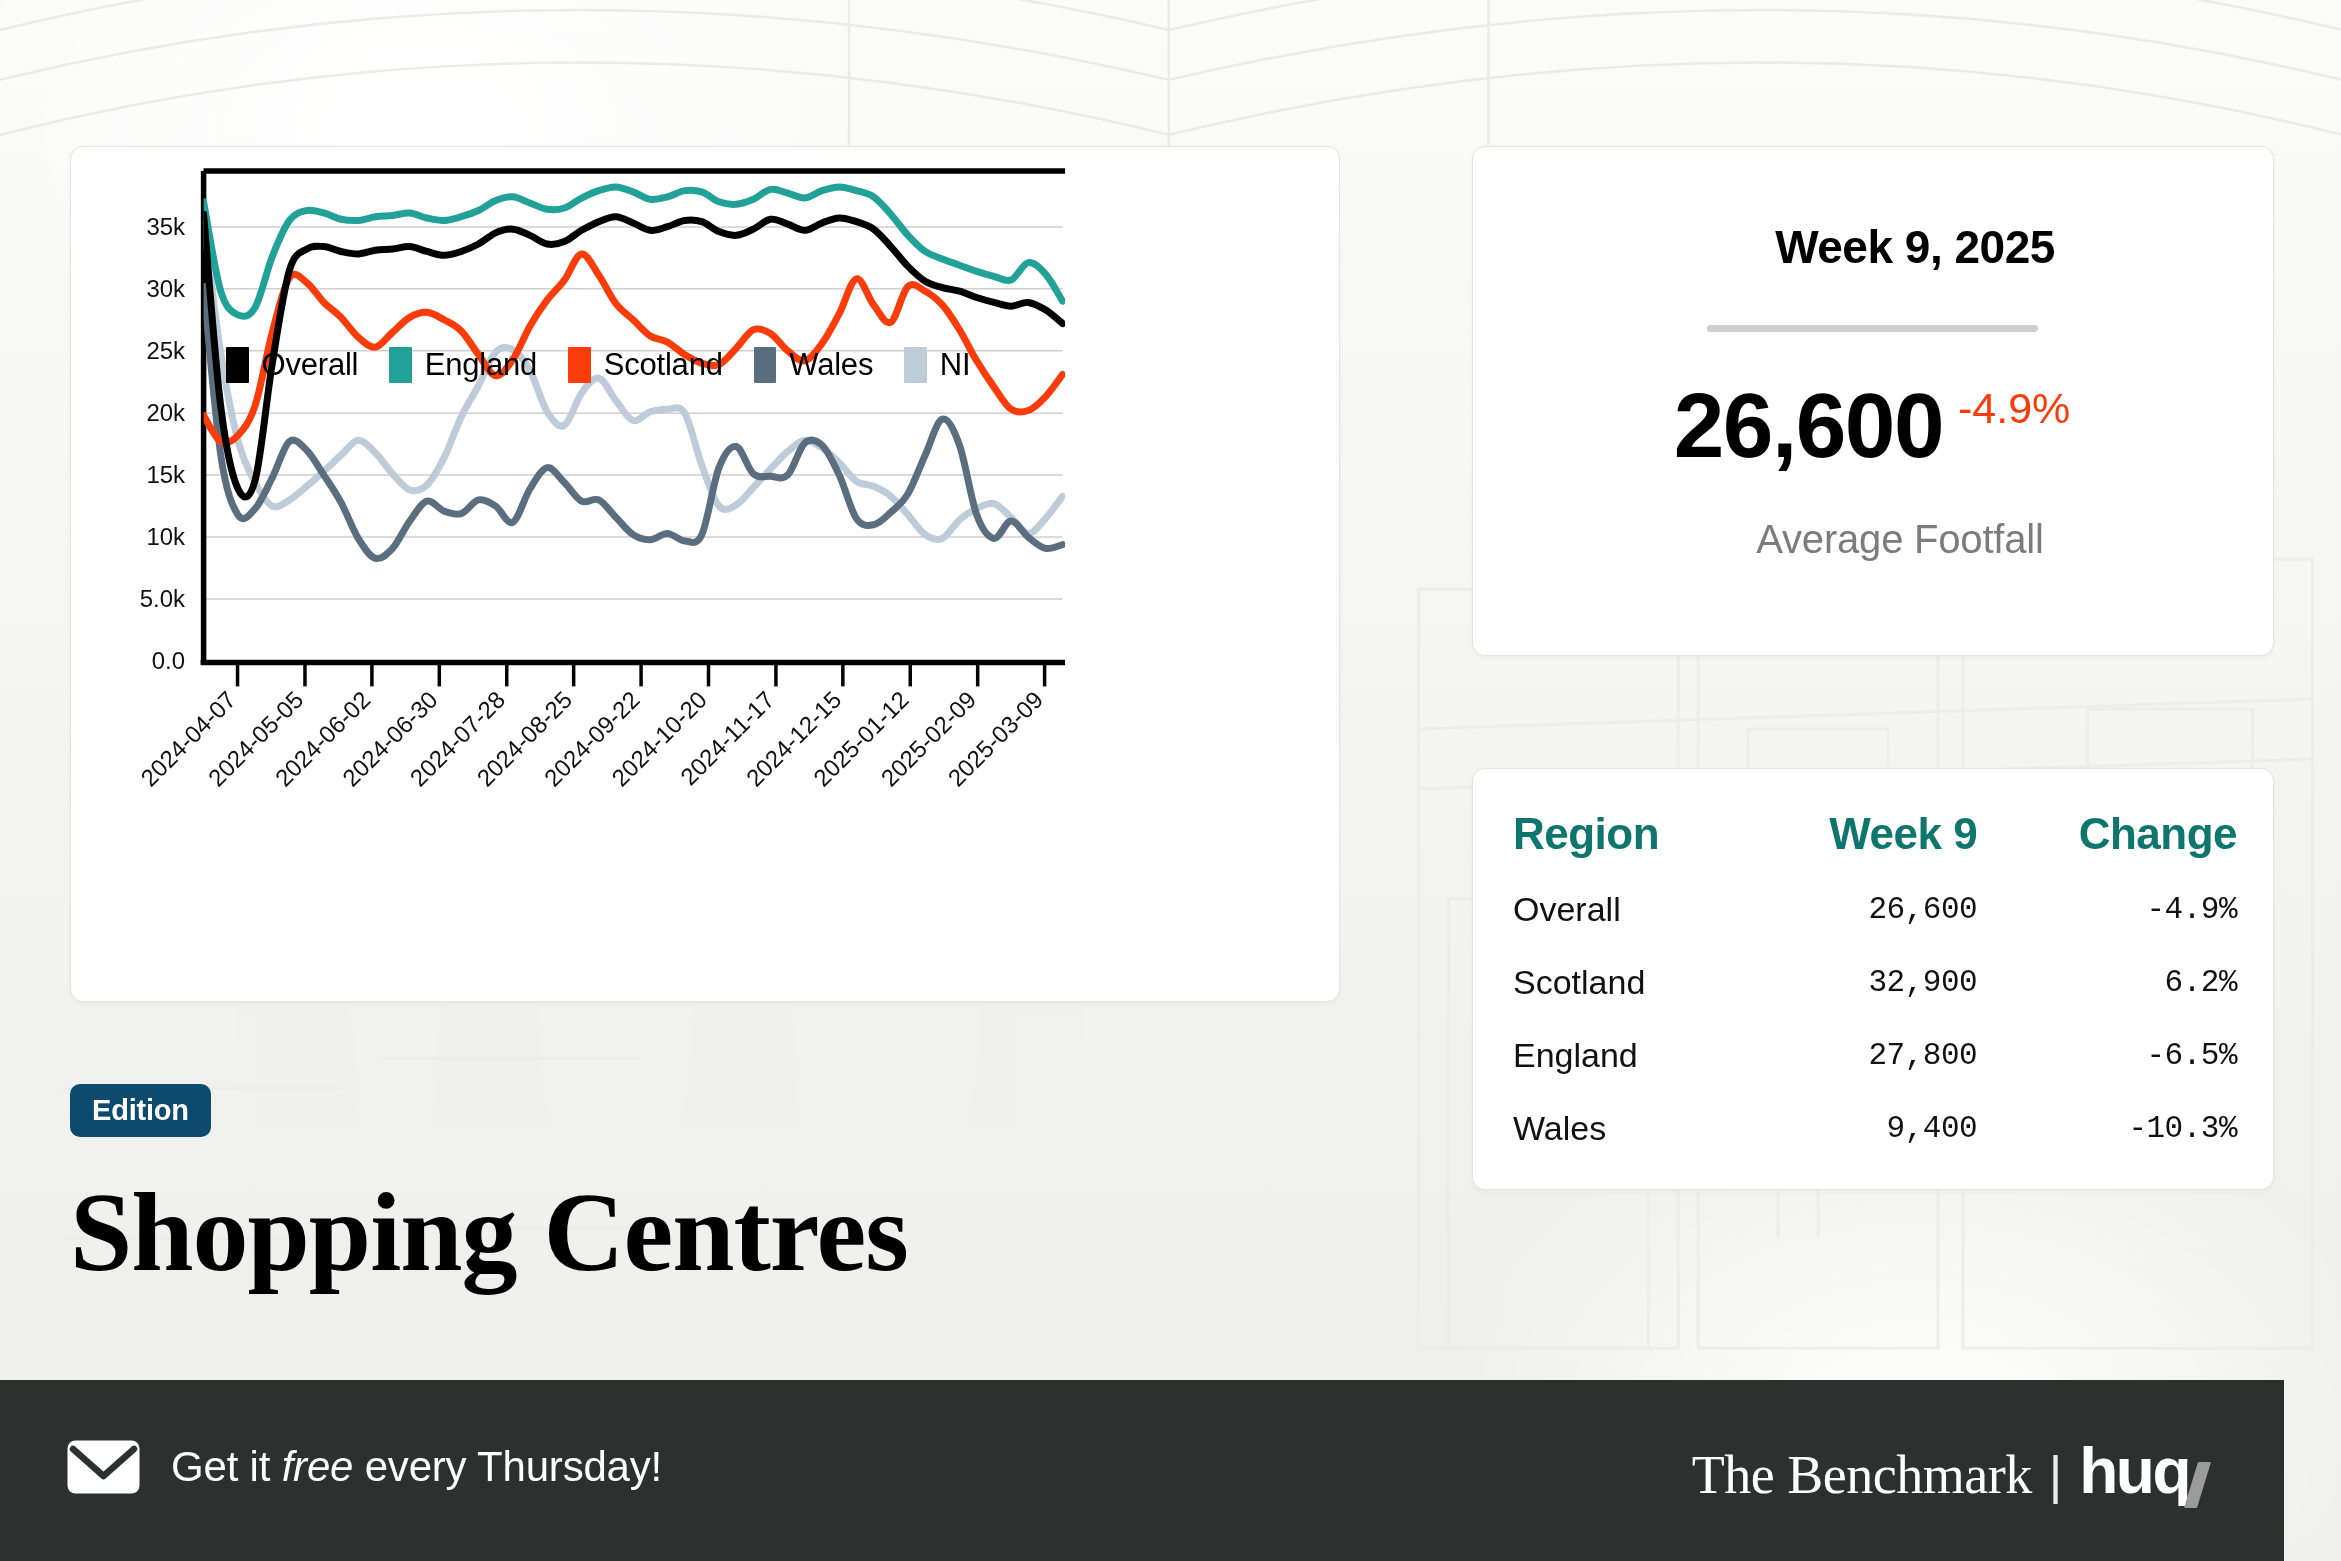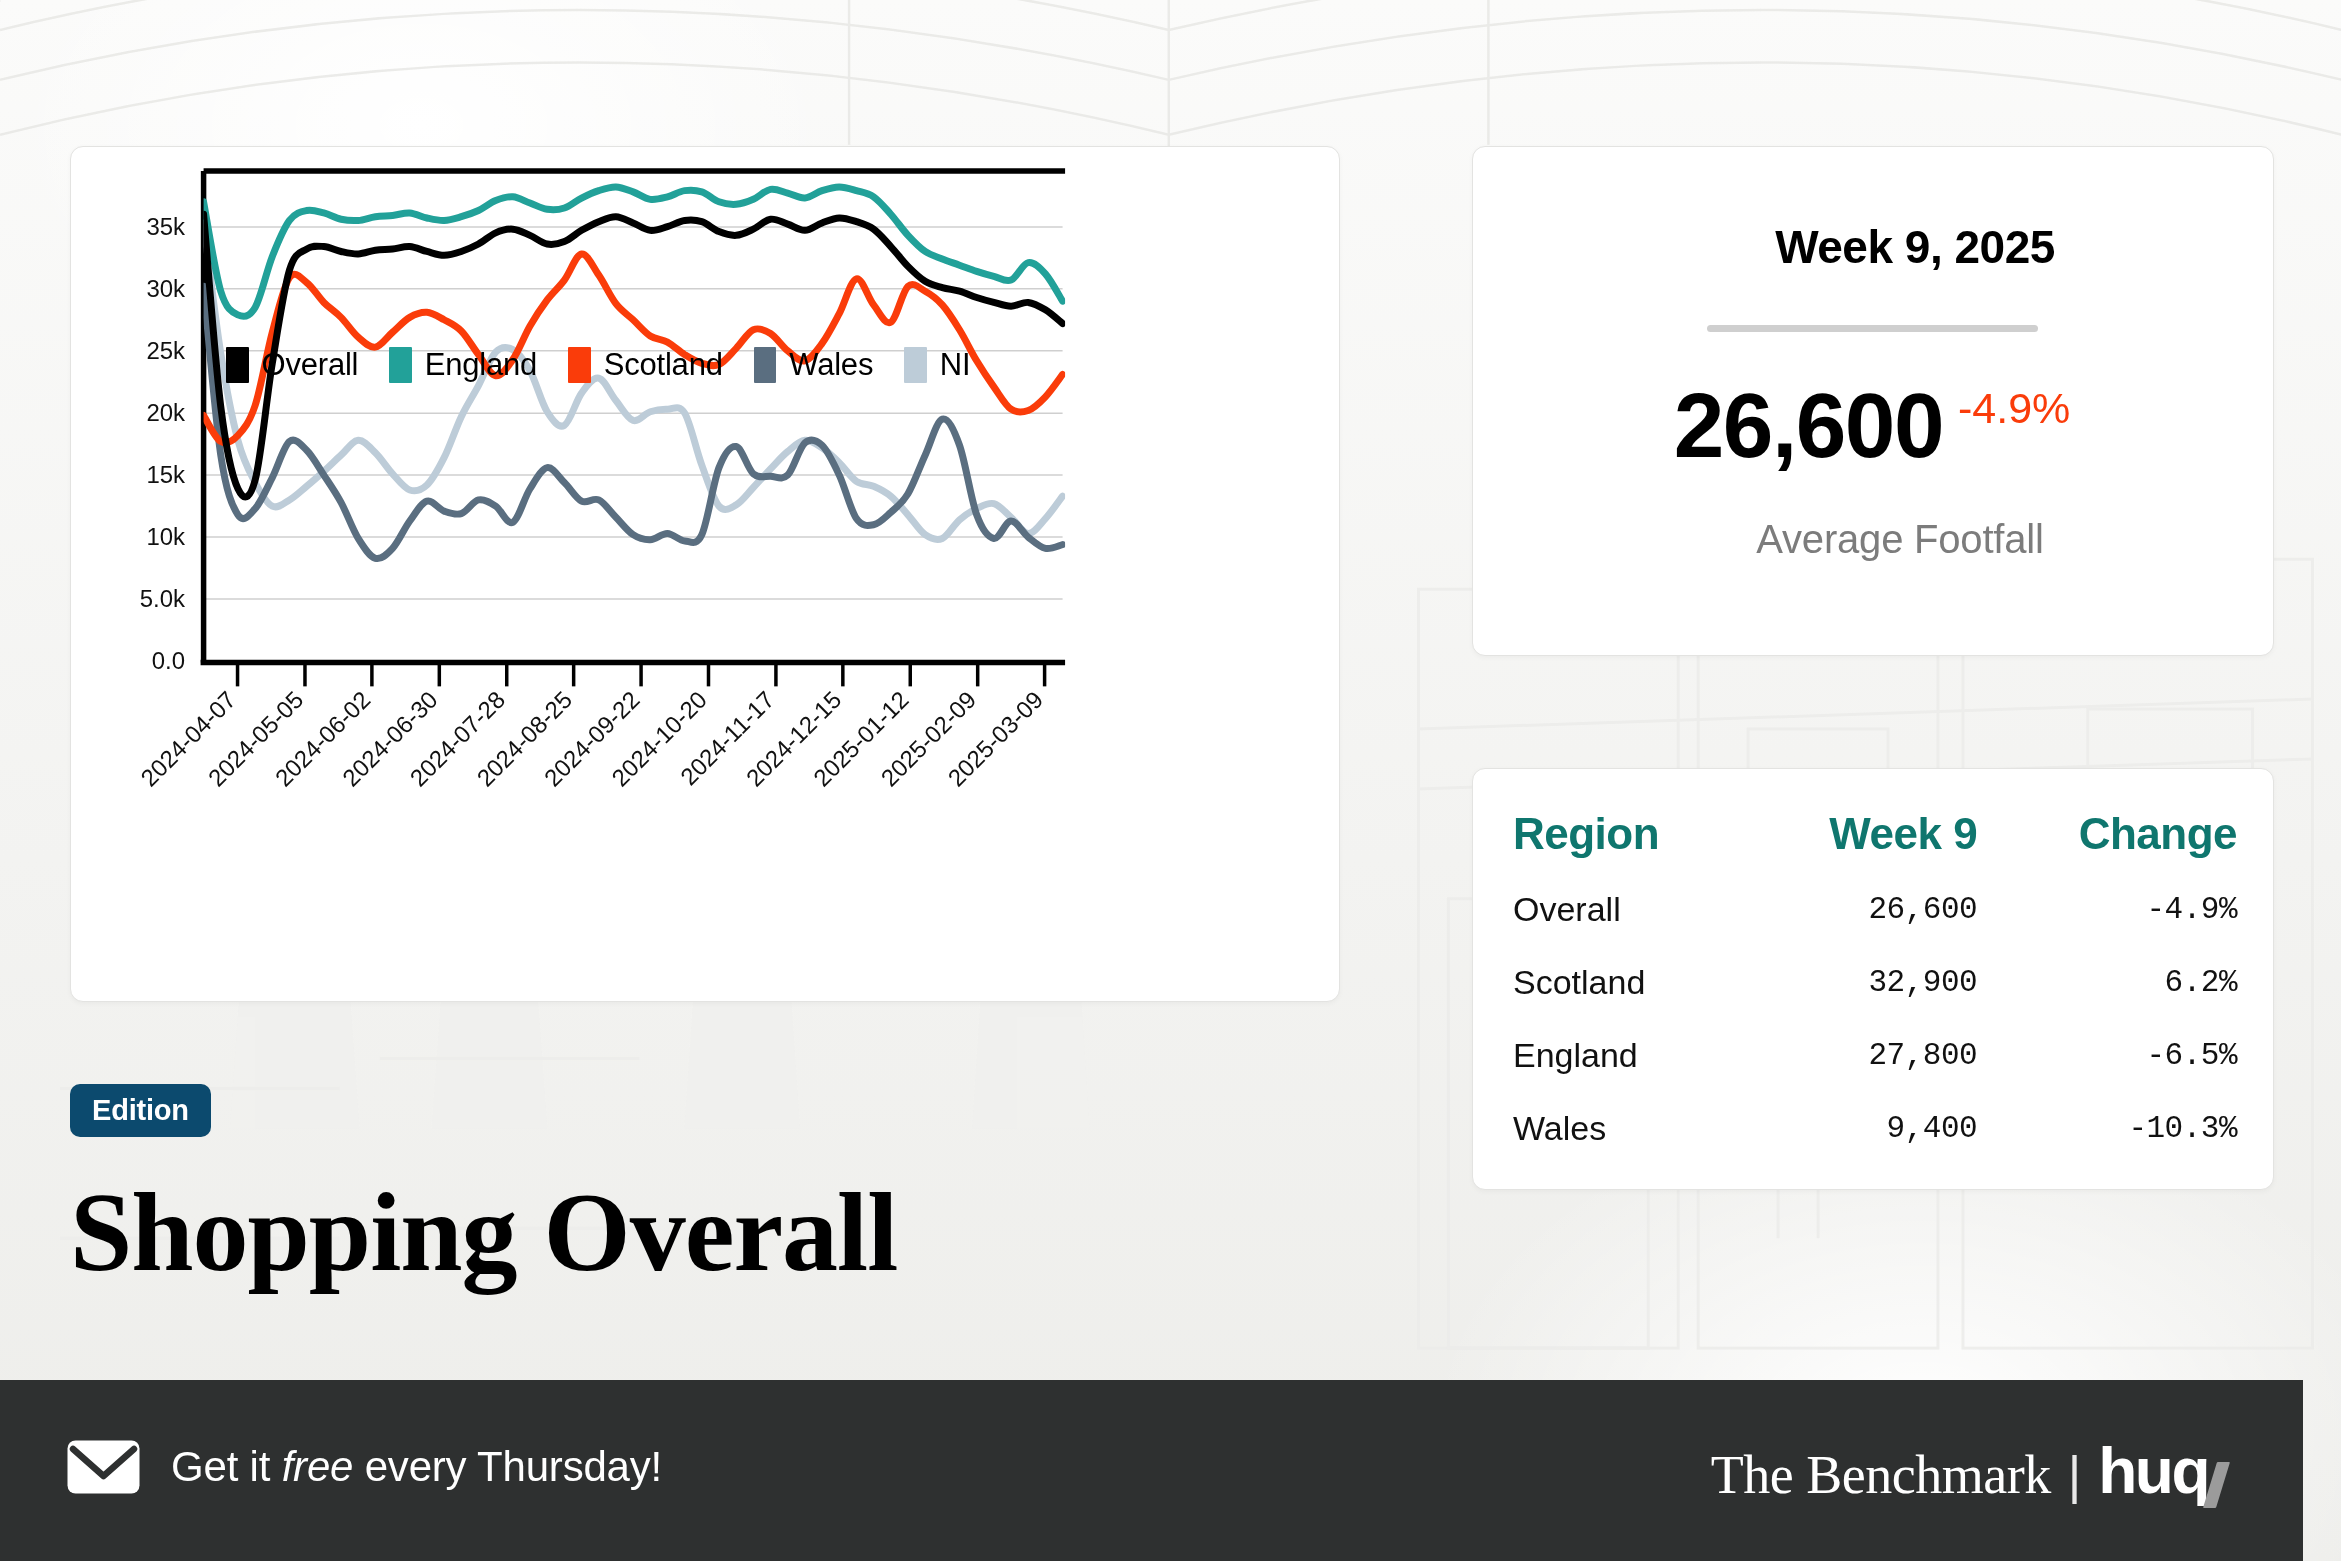--- a/index.html
+++ b/index.html
@@ -86,21 +86,21 @@
   }
   #page-title{
     position:absolute;left:70px;top:1174px;
     font-family:"Liberation Serif", serif;font-weight:bold;
     font-size:112px;color:#000;letter-spacing:-1px;line-height:1.05;
   }
 
   
   #footer{
     position:absolute;left:0;top:1380px;width:2284px;height:182px;
-    background:#2e3030;z-index:9;padding-left:19px;
+    background:#2e3030;z-index:9;
   }
   #footer-left{position:absolute;left:66px;top:59px;display:flex;align-items:center;}
   #mail-icon{width:75px;height:56px;flex:0 0 auto;}
   #footer-cta{font-size:42px;color:#fff;margin-left:30px;letter-spacing:-0.2px;white-space:nowrap;}
   #footer-cta .it{font-style:italic;}
   #footer-right{
     position:absolute;right:80px;top:54px;display:flex;align-items:baseline;color:#fff;white-space:nowrap;
   }
   #brand-name{font-family:"Liberation Serif", serif;font-size:54px;letter-spacing:-0.5px;}
   #brand-sep{font-size:52px;margin:0 17px;color:#e9e9e9;font-weight:300;}
@@ -292,21 +292,21 @@
       </tr>
       <tr>
         <td class="c-region">Wales</td>
         <td class="c-week">9,400</td>
         <td class="c-change">-10.3%</td>
       </tr>
     </tbody>
   </table>
 
   <div id="edition-badge">Edition</div>
-  <div id="page-title">Shopping Overall</div>
+  <div id="page-title">Shopping Centres</div>
 
   <div id="footer">
     <div id="footer-left">
       <svg id="mail-icon" viewBox="0 0 150 112">
         <rect x="3" y="3" width="144" height="106" rx="16" fill="#ffffff"></rect>
         <path d="M14 20 L75 74 L136 20" fill="none" stroke="#2e3030" stroke-width="13" stroke-linecap="round" stroke-linejoin="round"></path>
       </svg>
       <div id="footer-cta">
         <span>Get it </span><span class="it">free</span><span> every Thursday!</span>
       </div>

